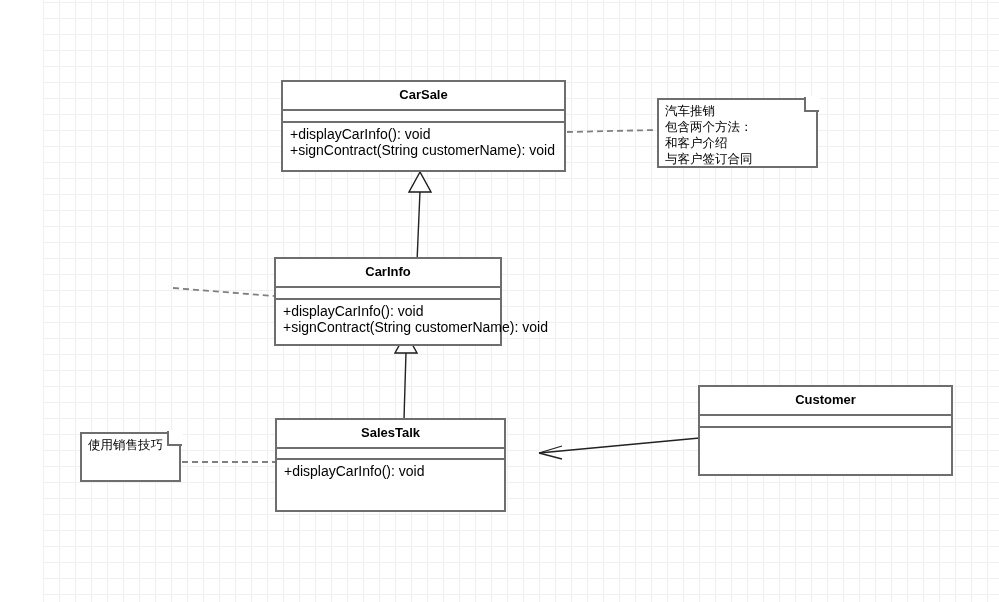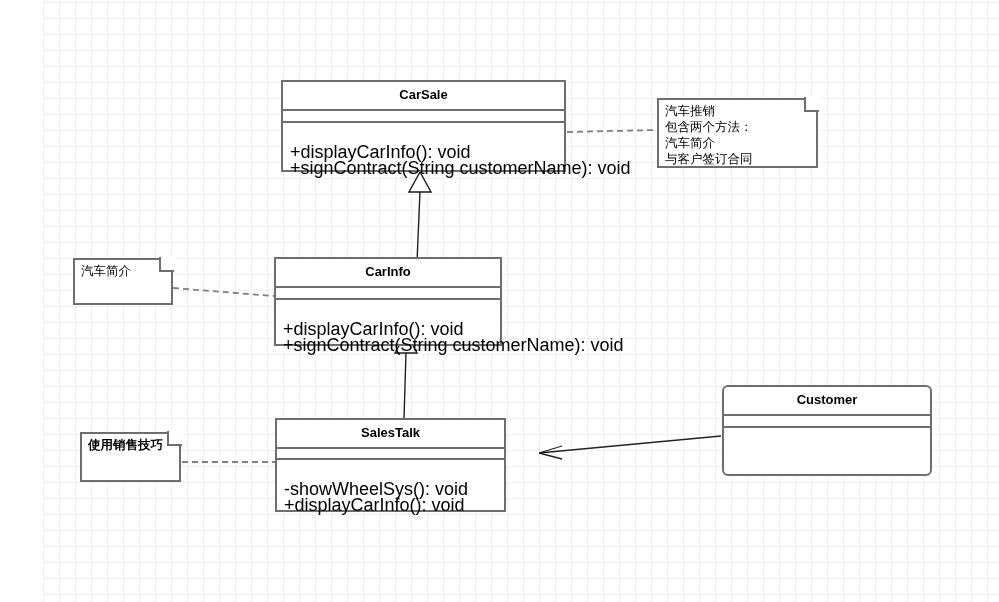--- a/index.html
+++ b/index.html
@@ -48,22 +48,22 @@
     line-height: 14px;
   }
   .uml-attrs {
     border-bottom: 2px solid #6e6e6e;
     min-height: 8px;
     font-size: 12.5px;
     color: #000;
     padding: 0 6px;
   }
   .uml-ops {
-    padding: 22px 7px 6px 7px;
-    font-size: 18px;
+    padding: 4px 7px 6px 7px;
+    font-size: 14px;
     color: #000000;
     line-height: 15.5px;
   }
   .uml-ops .op {
     white-space: nowrap;
   }
 
   
   .uml-note {
     position: absolute;
@@ -148,48 +148,41 @@
     <div class="uml-ops">
       <div class="op">+displayCarInfo(): void</div>
       <div class="op">+signContract(String customerName): void</div>
     </div>
   </div>
 
   <div class="uml-class" style="left:232px; top:418px; width:231px; height:94px;">
     <div class="uml-name">SalesTalk</div>
     <div class="uml-attrs" style="height:9px;"></div>
     <div class="uml-ops">
-      <div class="op">-showWheelSys(): void</div>
       <div class="op">+displayCarInfo(): void</div>
     </div>
   </div>
 
-  <div class="uml-class" style="left:679px; top:385px; width:210px; height:91px;border-radius:6px;">
+  <div class="uml-class" style="left:655px; top:385px; width:255px; height:91px;">
     <div class="uml-name">Customer</div>
     <div class="uml-attrs" style="height:10px;"></div>
     <div class="uml-ops" style="height:40px;"></div>
   </div>
 
   <div class="uml-note" style="left:614px; top:98px; width:161px; height:70px;">
     <div class="note-fold-mask"></div>
     <div class="note-body"></div>
     <div class="note-fold-cut"></div>
     <div class="note-text">汽车推销
 包含两个方法：
-汽车简介
+和客户介绍
 与客户签订合同</div>
   </div>
 
-  <div class="uml-note" style="left:30px; top:258px; width:100px; height:47px;">
-    <div class="note-fold-mask"></div>
-    <div class="note-body"></div>
-    <div class="note-fold-cut"></div>
-    <div class="note-text">汽车简介</div>
-  </div>
 
-  <div class="uml-note" style="left:37px; top:432px; width:101px; height:50px;font-weight:bold;">
+  <div class="uml-note" style="left:37px; top:432px; width:101px; height:50px;">
     <div class="note-fold-mask"></div>
     <div class="note-body"></div>
     <div class="note-fold-cut"></div>
     <div class="note-text">使用销售技巧</div>
   </div>
 
 </div>
 
 </body></html>

